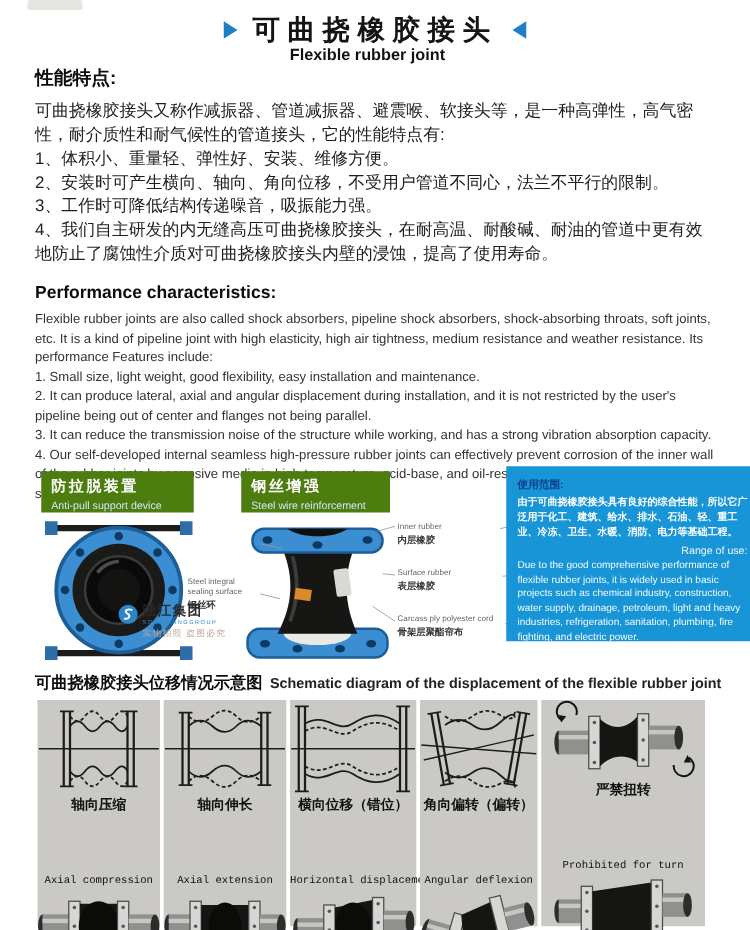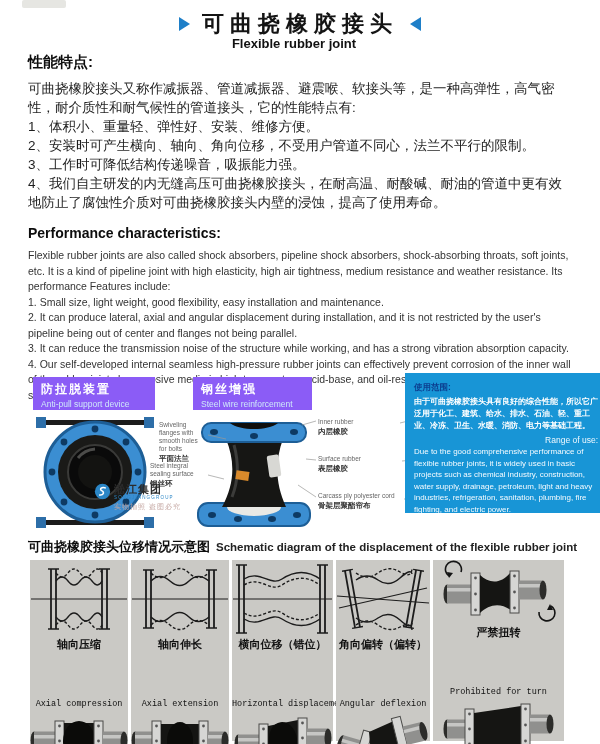--- a/index.html
+++ b/index.html
@@ -20,21 +20,21 @@
   .page-title { display:inline-block; vertical-align:middle; font-size:22px; font-weight:bold; letter-spacing:6px; color:#141414; }
   .subtitle { position:absolute; top:36px; left:0; right:12px; text-align:center; font-size:13px; font-weight:bold; color:#111; }
 
   .h-cn { position:absolute; top:53px; left:28px; font-size:15px; font-weight:bold; color:#0d0d0d; }
   .cn-block { position:absolute; top:79px; left:28px; width:547px; font-size:13.5px; color:#1e1e1e; line-height:19px; }
   .cn-block div { margin:0; }
   .h-en { position:absolute; top:225px; left:28px; font-size:14px; font-weight:bold; color:#0d0d0d; }
   .en-block { position:absolute; top:248px; left:28px; width:547px; font-size:10.5px; color:#333; line-height:15.5px; }
 
   
-  .label-box { position:absolute; background:#8b5cf6; color:#fff; padding:4px 8px 3px 8px; }
+  .label-box { position:absolute; background:#4d7c0f; color:#fff; padding:4px 8px 3px 8px; }
   .label-box .lb-cn { display:block; font-size:12px; font-weight:bold; letter-spacing:2px; }
   .label-box .lb-en { display:block; font-size:8.5px; color:#cfe8fa; margin-top:1px; }
   .lb1 { left:33px; top:377px; width:122px; height:33px; }
   .lb2 { left:193px; top:377px; width:119px; height:33px; }
 
   .photo-left { position:absolute; left:32px; top:413px; width:126px; height:121px; }
   .cutaway    { position:absolute; left:196px; top:415px; width:116px; height:119px; }
   .leaders    { position:absolute; left:30px; top:373px; width:560px; height:165px; pointer-events:none; }
 
   .ann { position:absolute; font-size:6.5px; color:#666; line-height:8px; }
@@ -167,24 +167,20 @@
       <path d="M178,102 L194,106"></path>
       <path d="M272,52 L286,48"></path>
       <path d="M276,86 L286,87"></path>
       <path d="M268,112 L286,124"></path>
       <path d="M370,50 L394,44"></path>
       <path d="M372,88 L394,86"></path>
       <path d="M374,126 L394,126"></path>
     </g>
   </svg>
 
-  <div class="ann ann-l1">
-    <span>Swiveling flanges with smooth holes for bolts</span>
-    <span class="ann-cn">平面法兰</span>
-  </div>
   <div class="ann ann-l2">
     <span>Steel integral sealing surface</span>
     <span class="ann-cn">钢丝环</span>
   </div>
 
   <div class="ann ann-r1">
     <span>Inner rubber</span>
     <span class="ann-cn">内层橡胶</span>
   </div>
   <div class="ann ann-r2">

